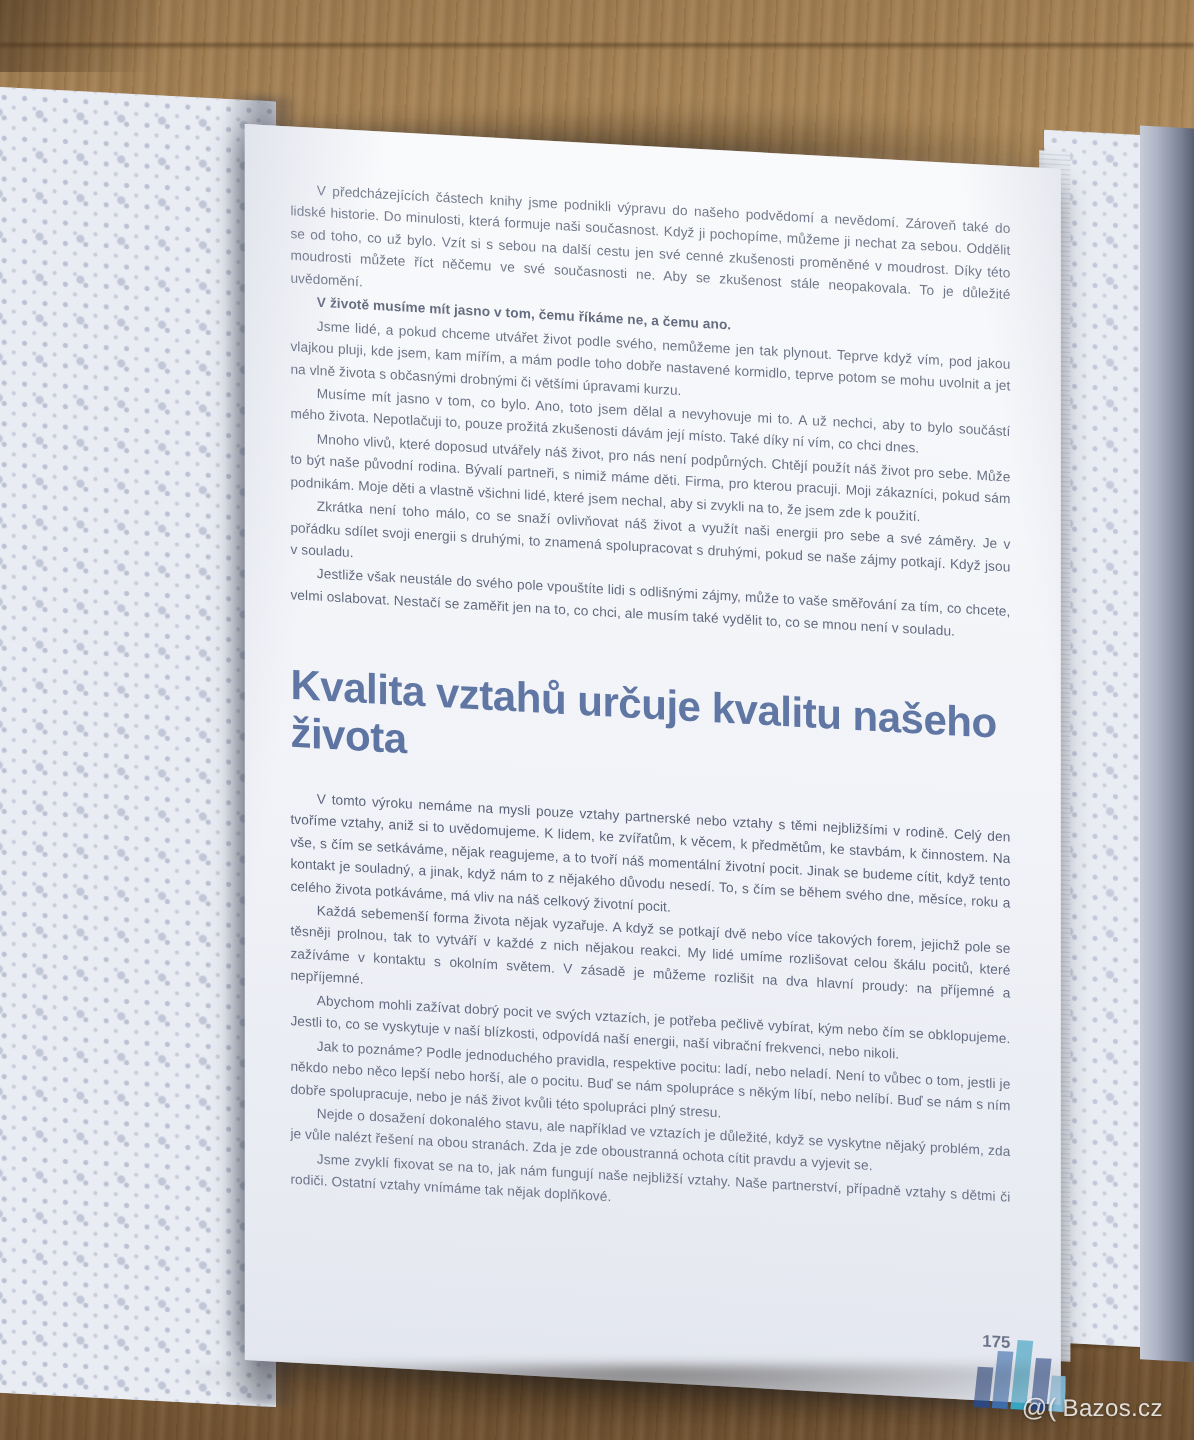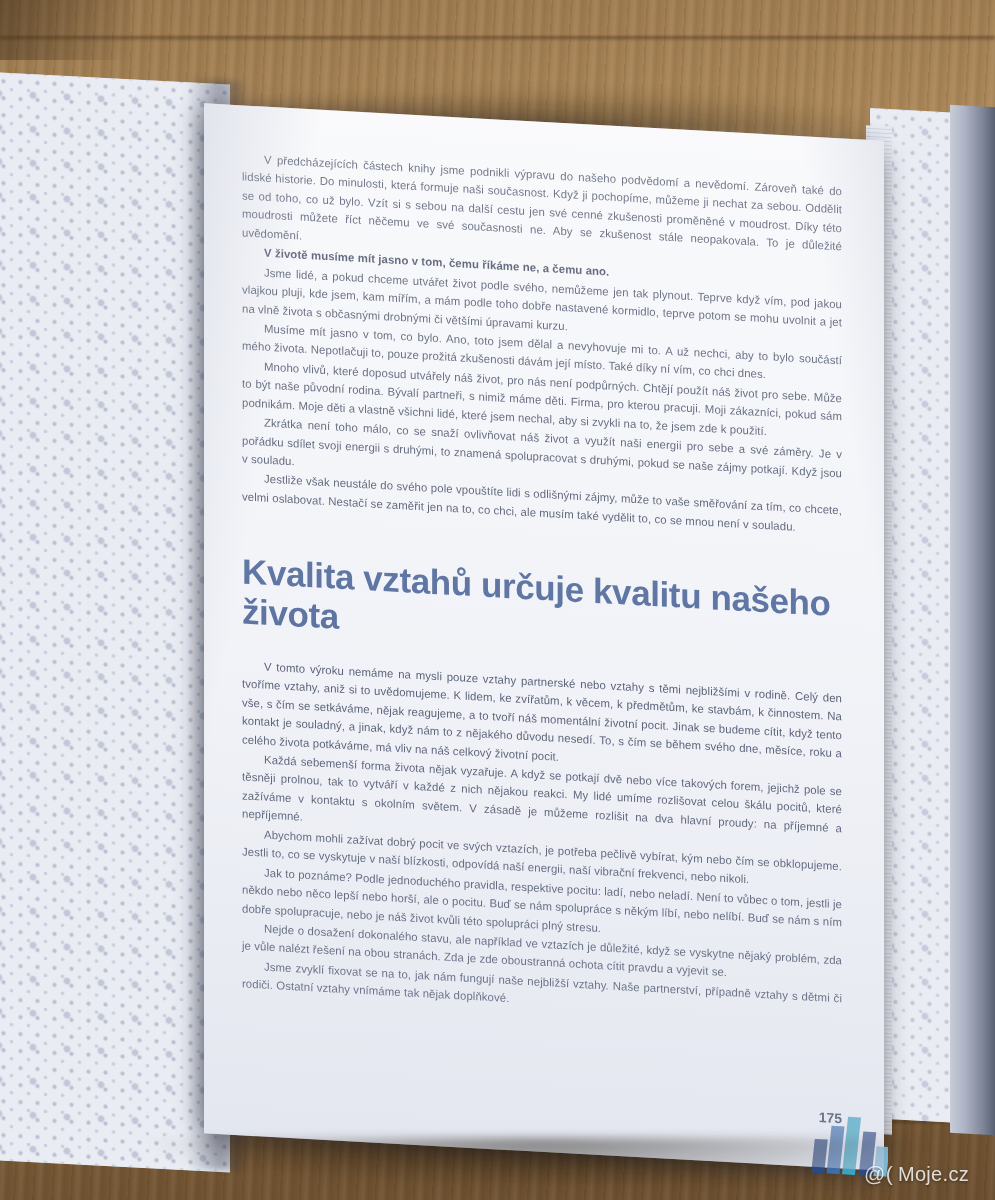--- a/index.html
+++ b/index.html
@@ -311,16 +311,16 @@
       </div>
 
       <div class="page-sheen"></div>
     </div>
 
     <div class="shadow-bottom"></div>
   </div>
 
   <div class="watermark">
     <span class="at">@(</span>
-    <span>Moje.cz</span>
+    <span>Bazos.cz</span>
   </div>
 
 </div>
 
 </body></html>

